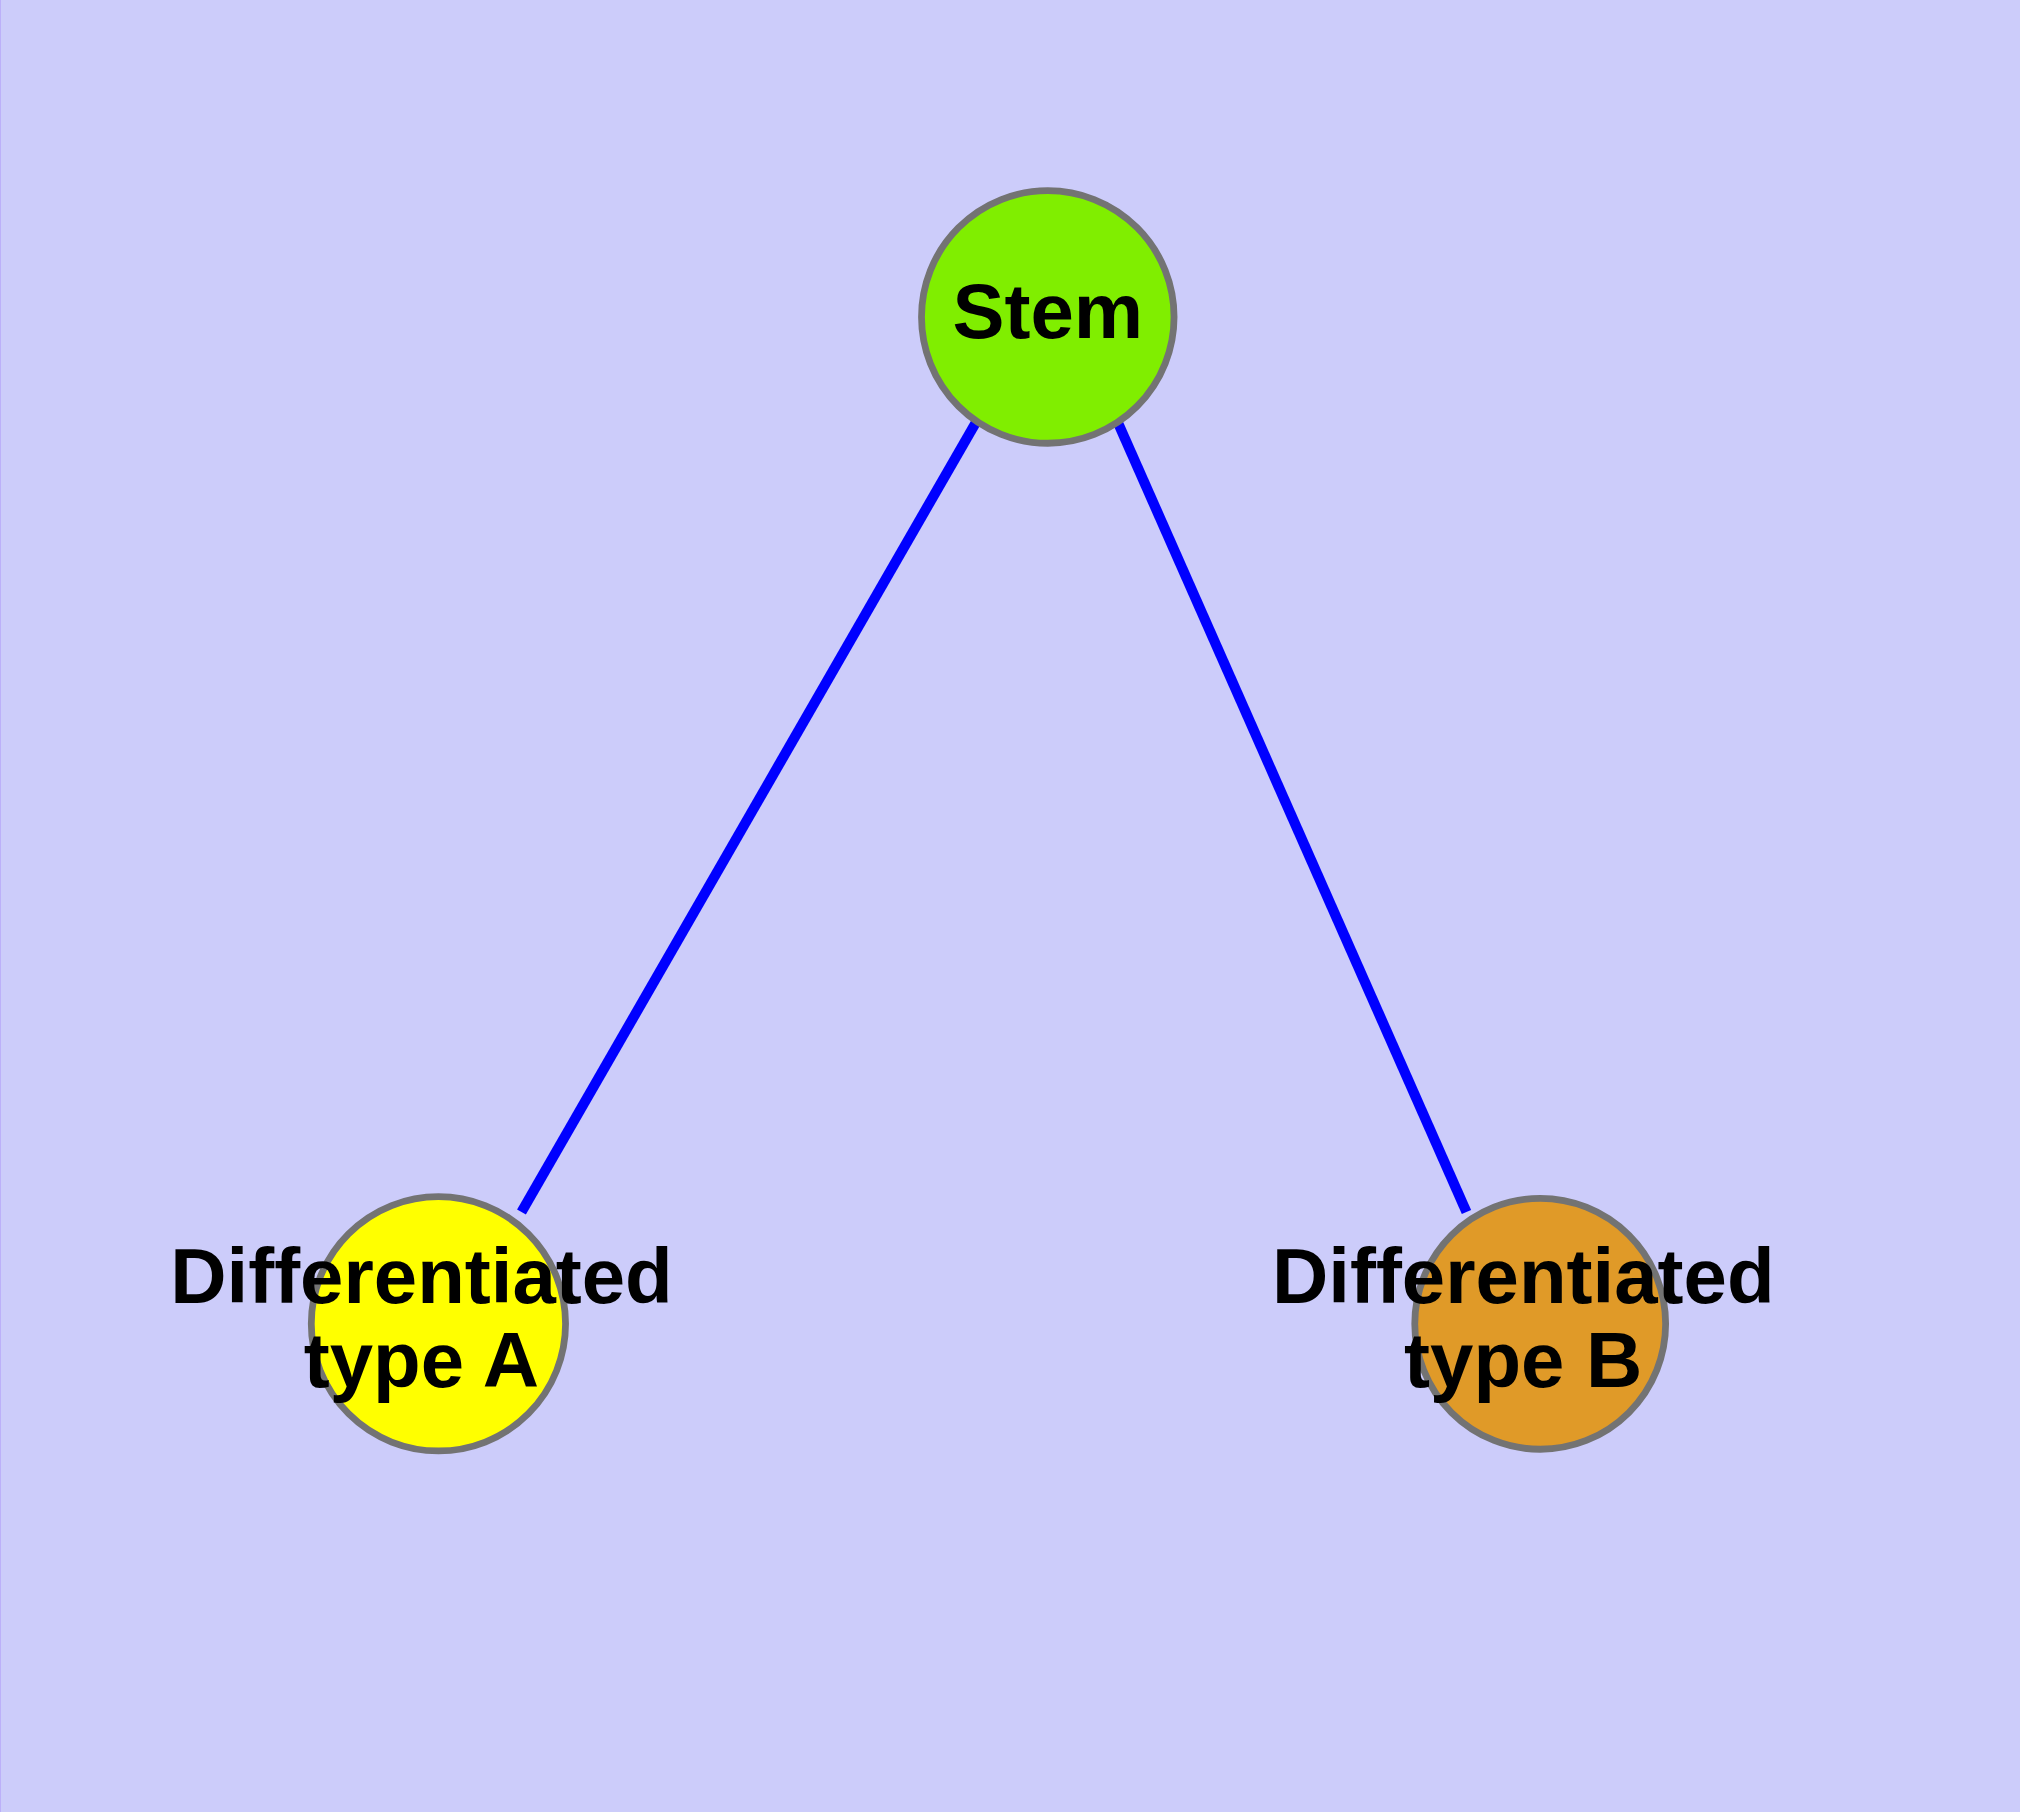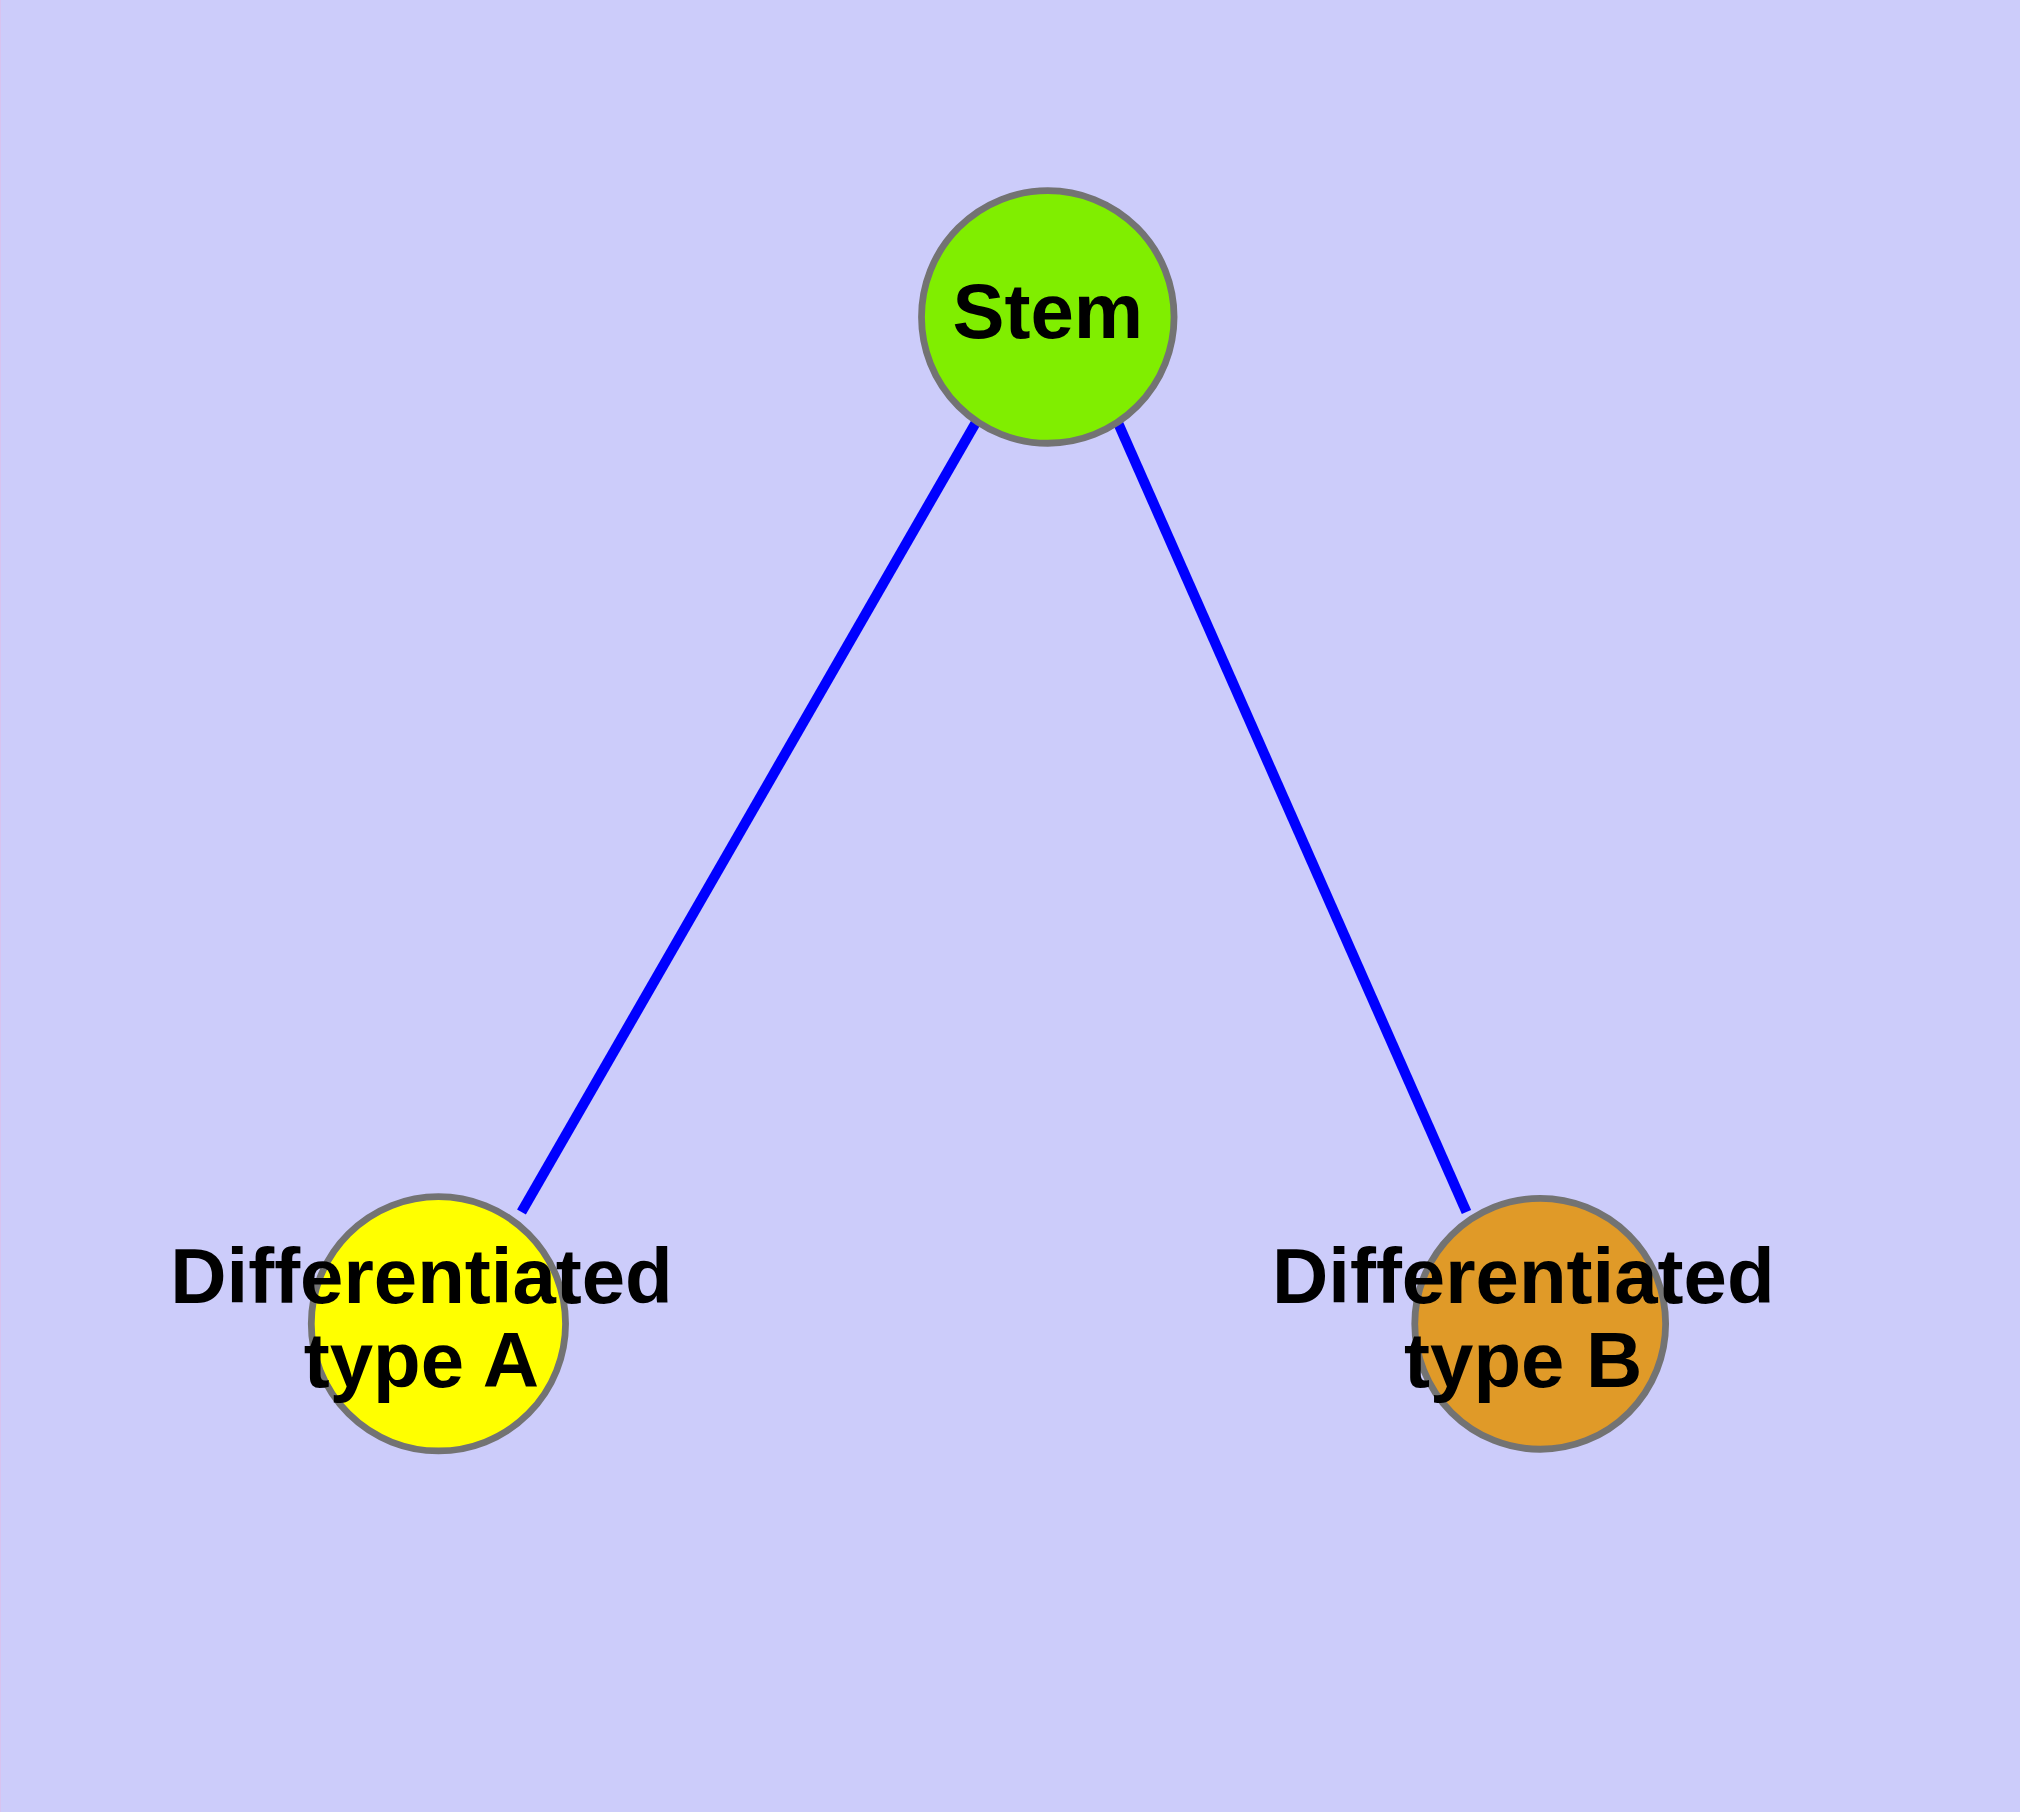--- a/index.html
+++ b/index.html
@@ -28,21 +28,21 @@
     font-family: "Liberation Sans", sans-serif;
     font-weight: bold;
     fill: #000000;
     text-anchor: middle;
     dominant-baseline: middle;
   }
 </style>
 </head>
 <body>
 
-<div id="canvas" style="background: #f9a8d4; width: 2021px; height: 1812px;">
+<div id="canvas" style="background: #8b5cf6; width: 2021px; height: 1812px;">
   <svg id="graph-svg" viewBox="0 0 2384 2138" xmlns="http://www.w3.org/2000/svg" style="width: 2021px; height: 1812px;">
 
     <rect id="bg-rect" x="0" y="0" width="2384" height="2138" fill="#ccccfa"></rect>
 
     <g id="edges-layer">
         <line x1="1152" y1="497" x2="615" y2="1430" stroke="#0000ff" stroke-width="12" stroke-linecap="butt"></line>
         <line x1="1318" y1="497" x2="1730" y2="1430" stroke="#0000ff" stroke-width="12" stroke-linecap="butt"></line>
       </g>
     <g id="nodes-layer">
         <circle cx="1236" cy="374" r="149" fill="#80ee00" stroke="#737373" stroke-width="8"></circle>

